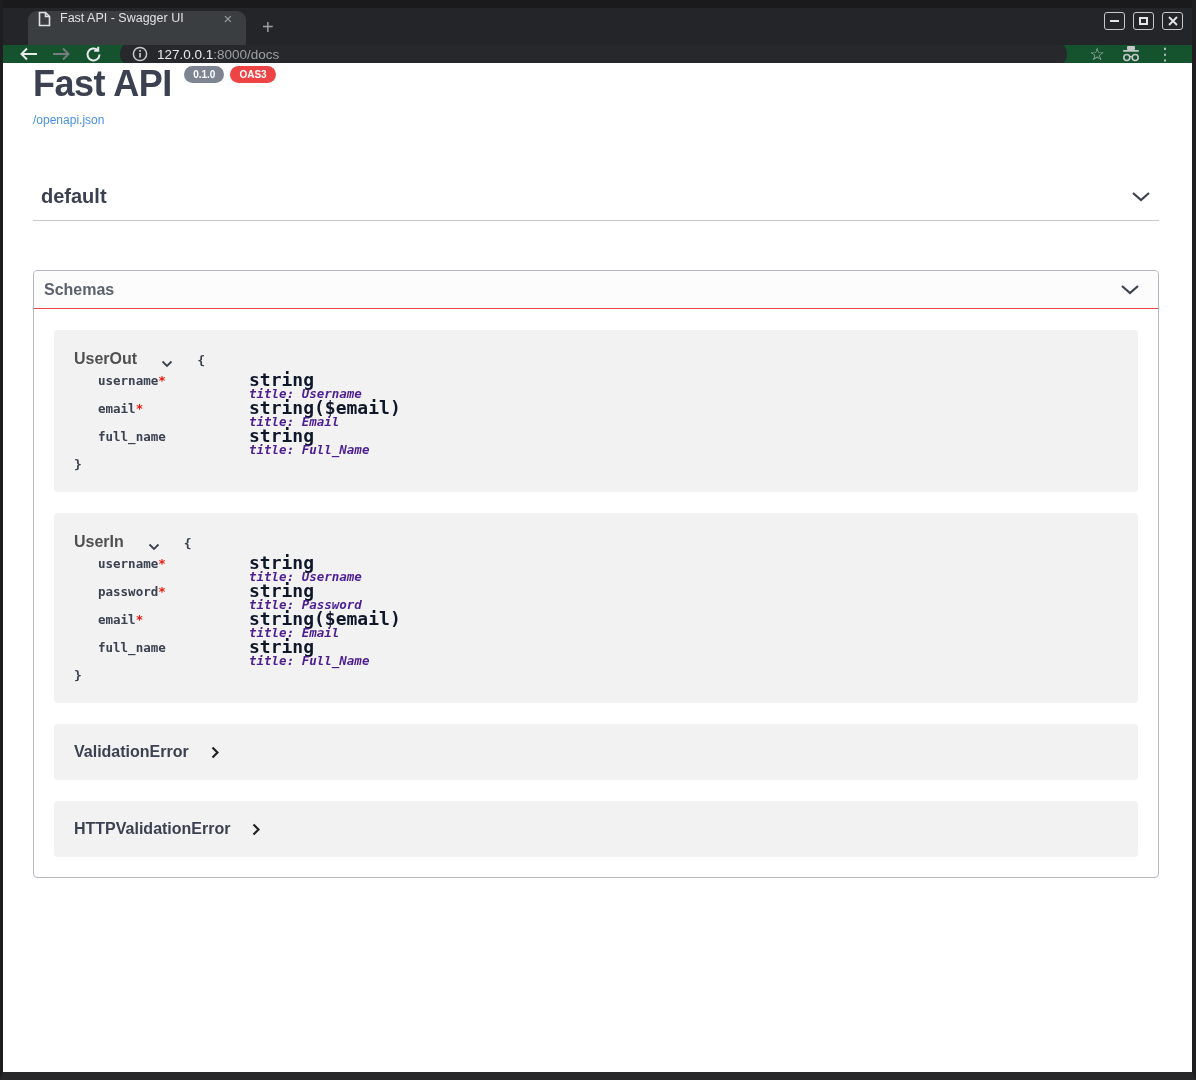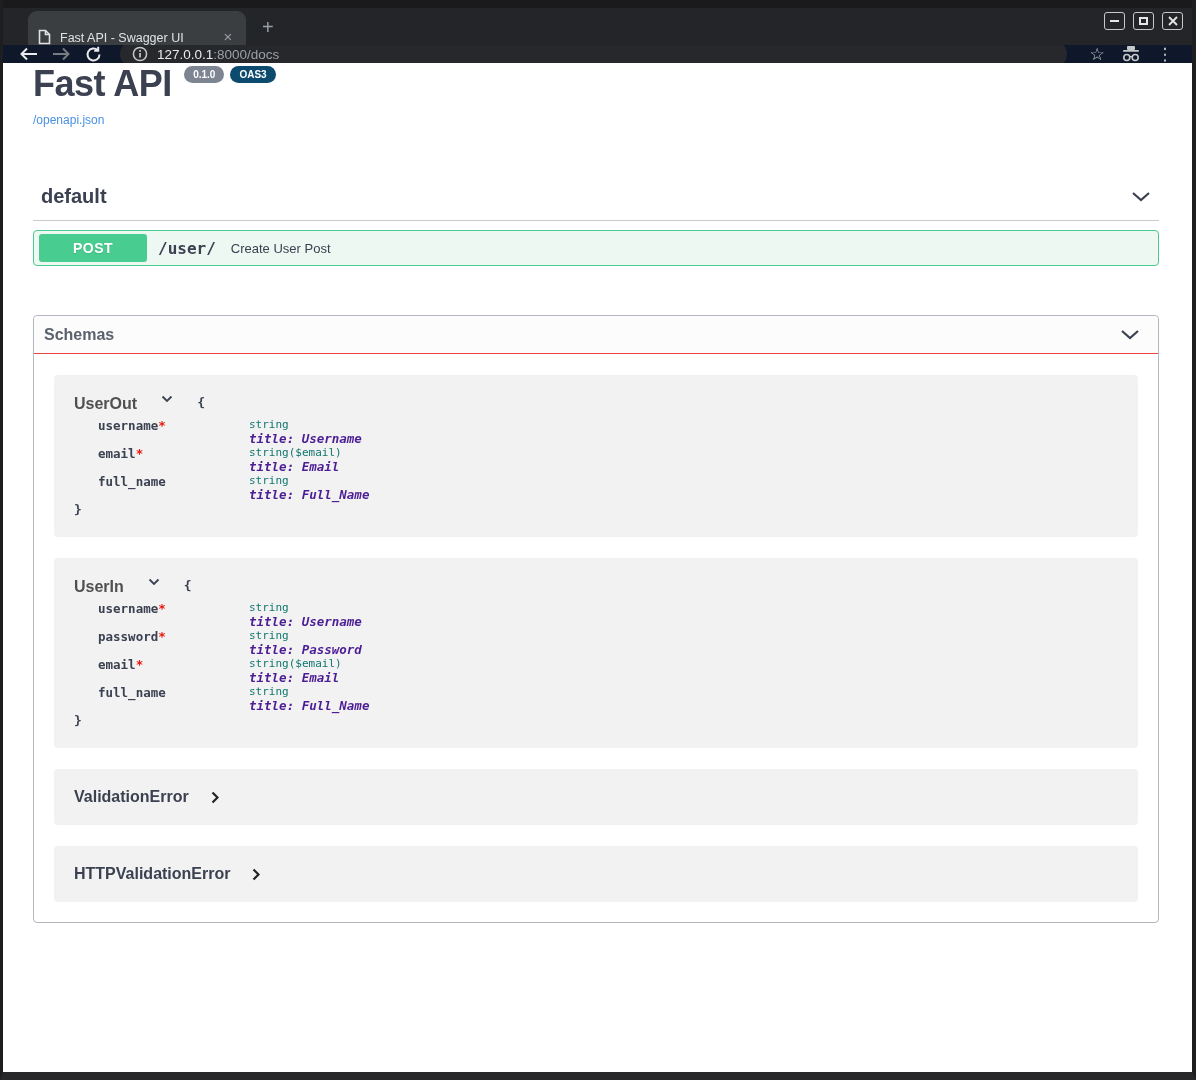--- a/index.html
+++ b/index.html
@@ -12,50 +12,50 @@
   .window {
     width:1196px; height:1080px; position:relative;
     border-left:3px solid #1e1e20; border-right:4px solid #1e1e20; border-bottom:8px solid #27272a;
     display:flex; flex-direction:column; background:#fff;
   }
   
   .titlebar { height:8px; background:#1a1a1c; flex:0 0 auto; }
   .tabbar { height:37px; background:#232528; display:flex; align-items:flex-end; position:relative; flex:0 0 auto; }
   .tab {
     margin-left:25px; width:218px; height:34px; background:#3b3e41;
-    border-radius:9px 9px 0 0; display:flex; align-items:flex-end; padding:0 10px; gap:9px;
+    border-radius:9px 9px 0 0; display:flex; align-items:flex-start; padding:0 10px; gap:9px;
   }
   .tab-title { color:#dfe1e5; font-size:12.5px; flex:1; white-space:nowrap; overflow:hidden; }
   .tab-close { color:#9aa0a6; font-size:15px; line-height:15px; width:16px; height:16px; text-align:center; border-radius:8px; cursor:default; }
   .newtab { color:#9aa0a6; font-size:20px; line-height:20px; margin:0 0 8px 16px; }
   .wincontrols { position:absolute; top:4px; right:9px; display:flex; gap:8px; }
   .winbtn {
     width:21px; height:18px; border:1px solid #c9c9c9; border-radius:3px;
     display:flex; align-items:center; justify-content:center;
   }
   .glyph-min { width:9px; height:2px; background:#e6e6e6; }
   .glyph-max { width:9px; height:8px; border:2px solid #e6e6e6; }
-  .toolbar { height:18px; background:#0f172a; display:flex; align-items:center; padding:0 13px; gap:6px; flex:0 0 auto; }
+  .toolbar { height:18px; background:#14532d; display:flex; align-items:center; padding:0 13px; gap:6px; flex:0 0 auto; }
   .navicon { width:26px; height:26px; display:flex; align-items:center; justify-content:center; }
   .urlbar {
     flex:1; height:26px; background:#26282b; border-radius:13px;
     display:flex; align-items:center; padding:0 12px; gap:9px; margin:0 10px 0 8px;
   }
   .url-text { font-size:13.5px; color:#e8eaed; white-space:nowrap; }
   .url-rest { color:#9aa0a6; }
   .right-icon { width:28px; height:28px; display:flex; align-items:center; justify-content:center; color:#c6c9cc; }
   .star-glyph { font-size:17px; color:#c6c9cc; }
   .dots-glyph { font-size:17px; color:#c6c9cc; letter-spacing:0; }
   
   .content { flex:1 1 auto; background:#fff; overflow:hidden; padding:0 33px 0 30px; }
   .info { }
   .page-title { font-size:36px; font-weight:bold; color:#3b4151; display:inline; letter-spacing:-0.5px; }
   .badges { display:inline-flex; gap:6px; vertical-align:18px; margin-left:8px; }
   .badge { background:#7d8492; color:#fff; font-size:10px; font-weight:bold; padding:3px 9px; border-radius:11px; }
-  .badge.oas { background:#0c4a6e; }
+  .badge.oas { background:#ef4444; }
   .spec-link { color:#4990e2; font-size:12px; margin-top:8px; }
   .tagsec {
     margin-top:58px; display:flex; align-items:center; justify-content:space-between;
     border-bottom:1px solid #c8cace; padding:0 8px 12px 8px;
   }
   .tag-name { font-size:20px; font-weight:600; color:#3b4151; }
   .opblock {
     margin-top:9px; border:1px solid #49cc90; background:#edf8f2;
     border-radius:4px; height:36px; display:flex; align-items:center; padding:0 5px;
   }
@@ -68,28 +68,28 @@
   .opsummary { font-size:13px; color:#3b4151; margin-left:15px; }
   .models { margin-top:49px; border:1px solid #b3b6be; border-radius:4px; }
   .models-header {
     height:38px; display:flex; align-items:center; justify-content:space-between;
     padding:0 18px 0 10px; border-bottom:1px solid #ef4444; background:#fcfcfc; border-radius:4px 4px 0 0;
   }
   .models-title { font-size:16px; font-weight:bold; color:#5b626e; }
   .models-body { padding:21px 20px 20px 20px; }
   .model-box { background:#f2f2f2; border-radius:4px; padding:20px; }
   .model-box + .model-box { margin-top:21px; }
-  .model-title-row { display:flex; align-items:flex-start; gap:24px; }
+  .model-title-row { display:flex; align-items:flex-end; gap:24px; }
   .model-title { font-size:16px; font-weight:bold; color:#505050; }
   .brace { font-family:"DejaVu Sans Mono",monospace; font-weight:bold; color:#3b4151; font-size:13px; }
   .props { margin-left:24px; margin-top:5px; }
   .prop-row { display:flex; }
   .prop-name { width:151px; flex:0 0 151px; font-family:"DejaVu Sans Mono",monospace; font-weight:bold; font-size:12.5px; color:#3b4151; line-height:14px; padding-top:1px; }
   .star { color:#e8180c; }
-  .prop-type { font-family:"DejaVu Sans Mono",monospace; color:#0f766e; font-weight:normal; font-size:11px; line-height:14px; }
+  .prop-type { font-family:"DejaVu Sans Mono",monospace; color:#0f172a; font-weight:bold; font-size:18px; line-height:14px; }
   .prop-meta { font-family:"DejaVu Sans Mono",monospace; color:#4c1d95; font-style:italic; font-weight:bold; font-size:12.5px; line-height:14px; }
   .close-brace { margin-top:0px; }
   .collapsed-row { height:56px; display:flex; align-items:center; padding:0 20px; gap:22px; }
   .collapsed-title { font-size:16px; font-weight:bold; color:#3b4151; }
   svg { display:block; }
 </style>
 </head>
 <body>
 
 <div class="window">
@@ -178,25 +178,20 @@
       <div class="spec-link">/openapi.json</div>
     </div>
 
     <div class="tagsec">
       <span class="tag-name">default</span>
       <svg width="20" height="11" viewBox="0 0 20 11">
         <path d="M2 2 L10 9 L18 2" fill="none" stroke="#3b4151" stroke-width="2.2"></path>
       </svg>
     </div>
 
-    <div class="opblock">
-      <span class="opbtn">POST</span>
-      <span class="oppath">/user/</span>
-      <span class="opsummary">Create User Post</span>
-    </div>
 
     <div class="models">
       <div class="models-header">
         <span class="models-title">Schemas</span>
         <svg width="20" height="11" viewBox="0 0 20 11">
           <path d="M2 2 L10 9 L18 2" fill="none" stroke="#3b4151" stroke-width="2.2"></path>
         </svg>
       </div>
       <div class="models-body">
 

